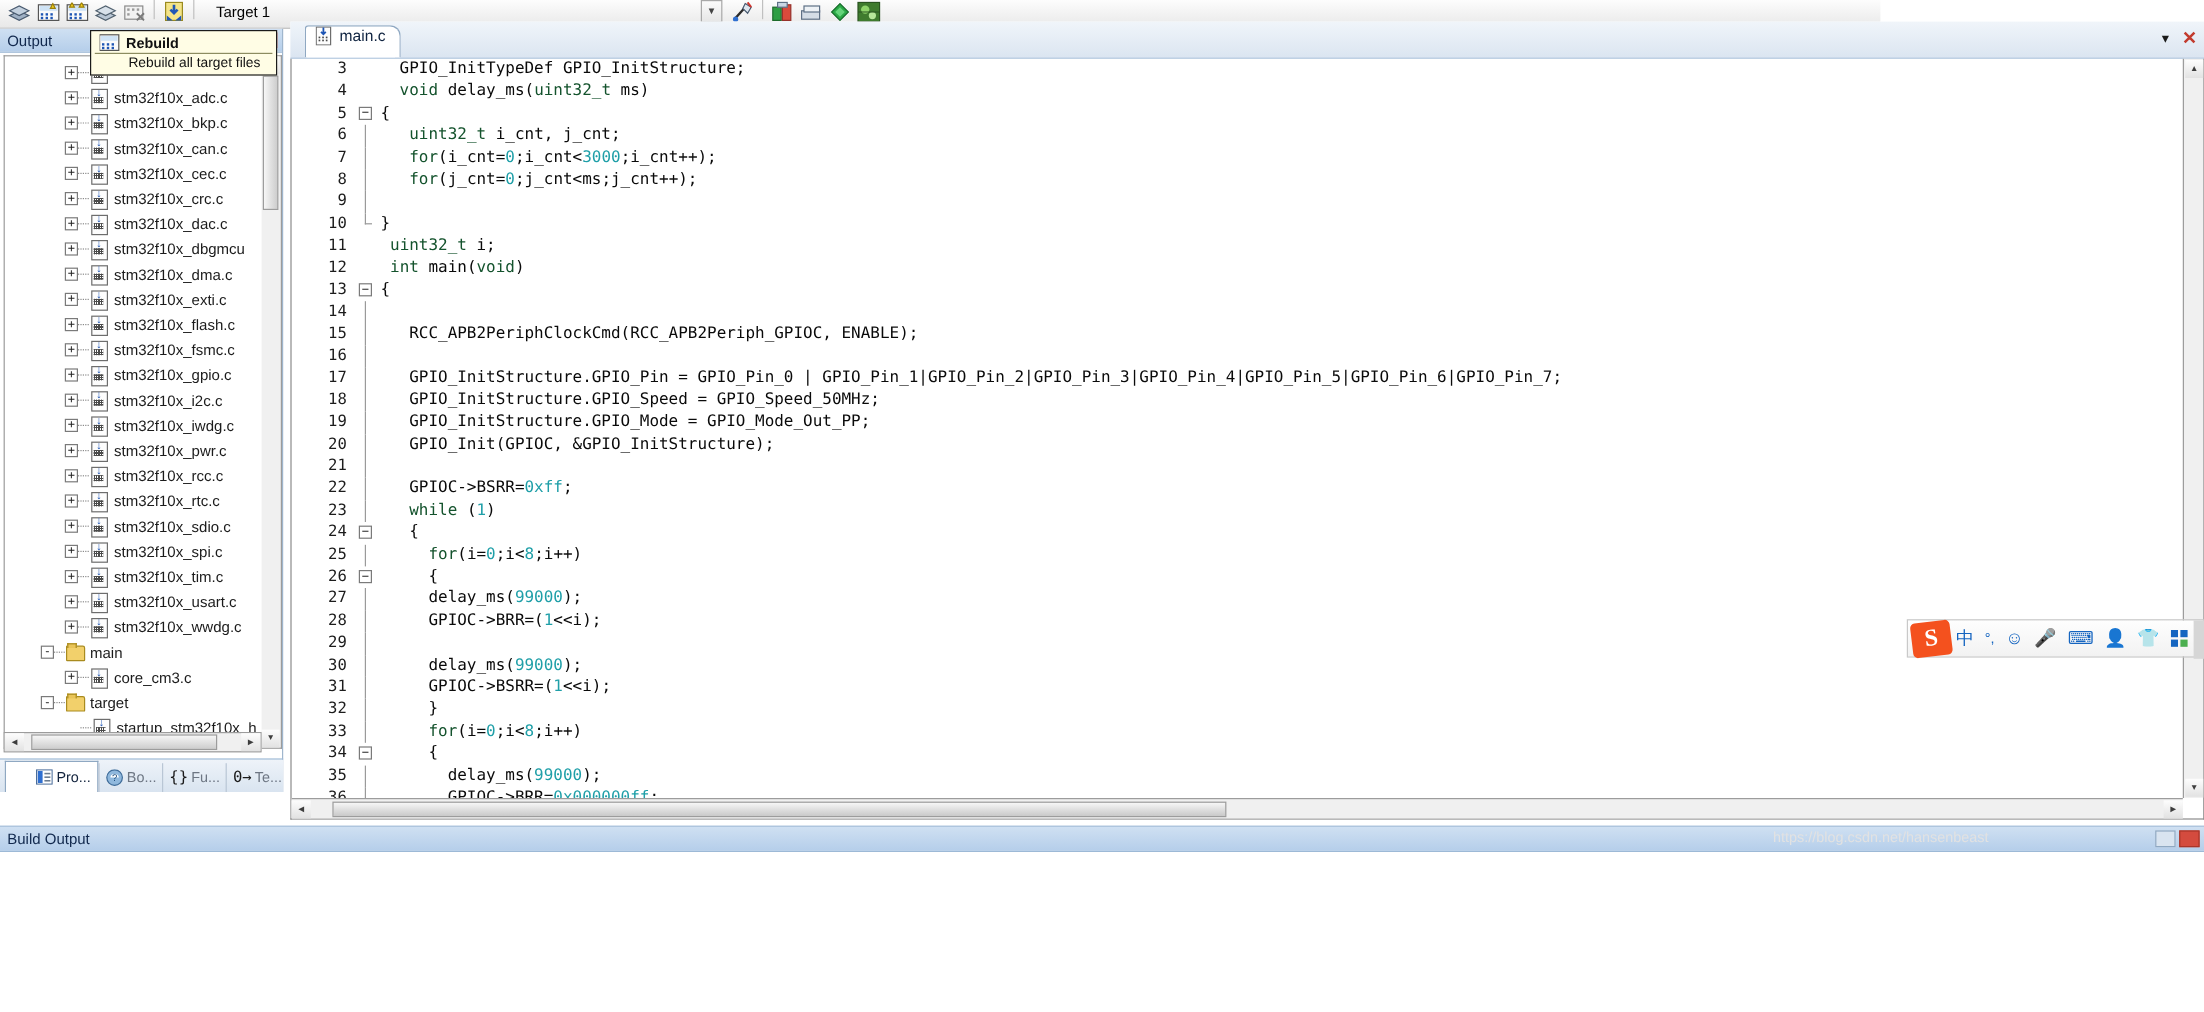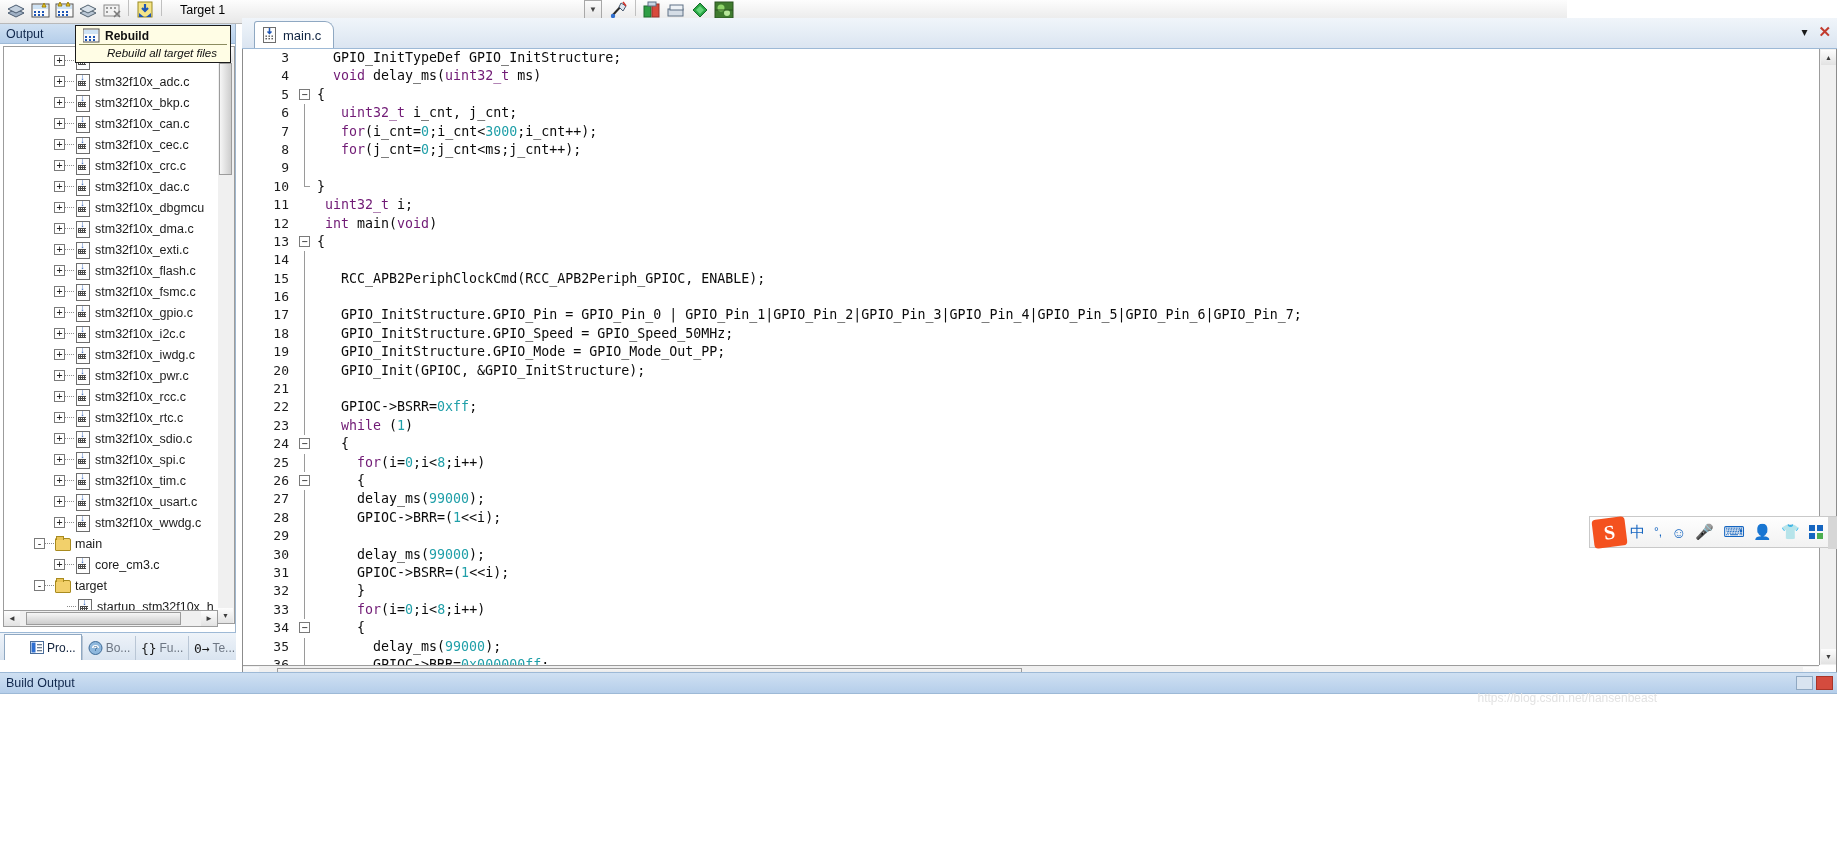--- a/index.html
+++ b/index.html
@@ -170,36 +170,36 @@
   .tooltip {
     position: absolute; left: 75px; top: 25px; width: 156px; height: 38px;
     background: #fffde5; border: 1px solid #1b1b1b; z-index: 50;
     font-size: 12px; color: #111;
   }
   .tt-row1 {
     display: flex; align-items: center; gap: 5px;
     padding: 2px 4px 1px 4px; font-weight: bold;
     border-bottom: 1px solid #8c8c60; margin: 0 3px;
   }
-  .tt-row2 { padding: 2px 4px 0 31px; font-size: 11.5px; font-style: italic; }
+  .tt-row2 { padding: 2px 4px 0 31px; font-size: 11.5px; }
   .tt-ico { width: 17px; height: 15px; position: relative; }
 
   
   .editor-area {
     position: absolute; left: 242px; top: 18px; right: 0; height: 665px;
     background: #ffffff;
   }
   .tabbar {
     position: absolute; left: 0; top: 0; right: 0; height: 31px;
     background: linear-gradient(180deg,#f0f5fa,#dbe5f1);
     border-bottom: 1px solid #9db9d6;
     display: flex; align-items: flex-end;
   }
   .etab {
-    height: 27px; display: flex; align-items: center; gap: 5px;
+    height: 27px; display: flex; align-items: flex-start; gap: 5px;
     padding: 0 12px 0 8px; margin-left: 12px;
     font-size: 13px; color: #0f2340;
     background: #ffffff;
     border: 1px solid #8fa8c2; border-bottom: none;
     border-radius: 3px 9px 0 0;
   }
   .etab .ti { width: 15px; height: 17px; position: relative; }
   .tab-right {
     position: absolute; right: 6px; top: 5px;
     display: flex; align-items: center; gap: 11px;
@@ -254,26 +254,26 @@
   }
   .foldline {
     position: absolute; left: 9px; top: 0; bottom: 0;
     border-left: 1px solid #9a9a9a;
   }
   .foldend {
     position: absolute; left: 9px; top: 0; height: 9px; width: 6px;
     border-left: 1px solid #9a9a9a; border-bottom: 1px solid #9a9a9a;
   }
   .ctext { flex: 1 1 auto; color: #0a0a0a; }
-  .kw { color: #701a75; }
+  .kw { color: #14532d; }
   .num { color: #1f9fa8; }
 
   
   .build-pane {
-    position: absolute; left: 0; bottom: 16px; width: 1837px; height: 155px;
+    position: absolute; left: 0; bottom: 0; width: 1837px; height: 155px;
   }
   .build-header {
     position: absolute; left: 0; top: 0; width: 1837px; height: 22px;
     background: linear-gradient(180deg,#cfe0f2,#b5ceea);
     border-top: 1px solid #9db9d6; border-bottom: 1px solid #9db9d6;
     display: flex; align-items: center; padding-left: 6px;
     font-size: 12.5px; color: #11284d;
   }
   .bh-btn { position: absolute; top: 3px; width: 17px; height: 14px; }
   .bh-pin { right: 24px; background: #d9e4f0; border: 1px solid #8fa8c2; }

